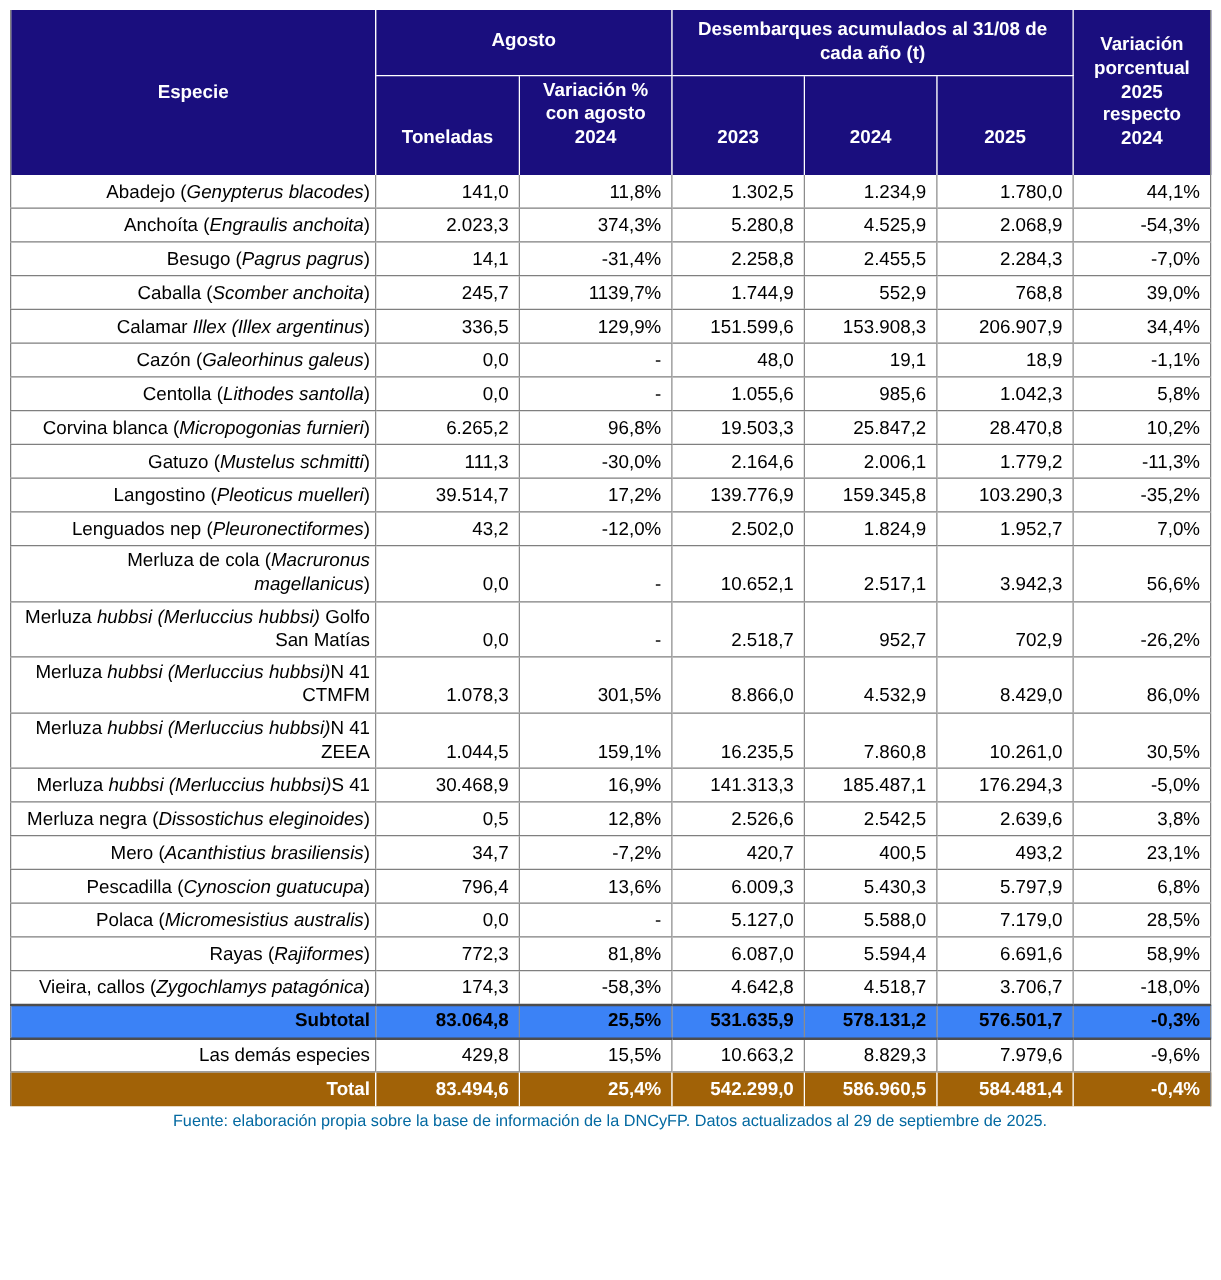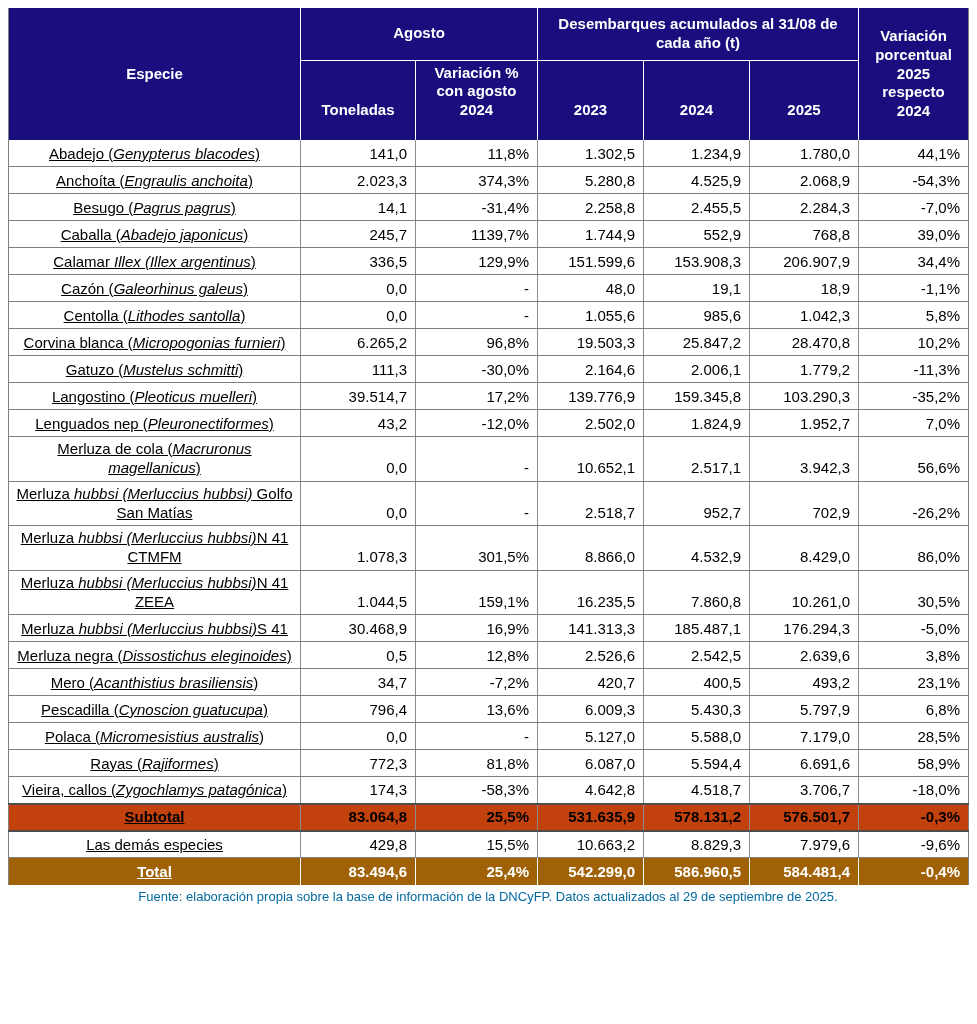--- a/index.html
+++ b/index.html
@@ -41,23 +41,23 @@
     vertical-align: bottom;
     border-bottom: 1.5px solid #7f7f7f;
     padding: 3px 4px;
     height: 27px;
   }
   tbody td.num {
     text-align: right;
     padding-right: 8px;
     border-left: 1px solid #8c8c8c;
   }
-  tbody td.species { text-align: center; text-decoration: underline; }
+  tbody td.species { text-align: right; }
   tr.row-subtotal td {
-    background: #c2410c;
+    background: #3b82f6;
     font-weight: bold;
     border-top: 2px solid #4d4d4d;
     border-bottom: 2px solid #4d4d4d;
   }
   tr.row-total td {
     background: #a16207;
     color: #ffffff;
     font-weight: bold;
     border-bottom: none;
     border-top: none;
@@ -128,21 +128,21 @@
       <tr class="row-normal">
         <td class="species"><span>Besugo (</span><i>Pagrus pagrus</i><span>)</span></td>
         <td class="num">14,1</td>
         <td class="num">-31,4%</td>
         <td class="num">2.258,8</td>
         <td class="num">2.455,5</td>
         <td class="num">2.284,3</td>
         <td class="num">-7,0%</td>
       </tr>
       <tr class="row-normal">
-        <td class="species"><span>Caballa (</span><i>Abadejo japonicus</i><span>)</span></td>
+        <td class="species"><span>Caballa (</span><i>Scomber anchoita</i><span>)</span></td>
         <td class="num">245,7</td>
         <td class="num">1139,7%</td>
         <td class="num">1.744,9</td>
         <td class="num">552,9</td>
         <td class="num">768,8</td>
         <td class="num">39,0%</td>
       </tr>
       <tr class="row-normal">
         <td class="species"><span>Calamar </span><i>Illex (Illex argentinus</i><span>)</span></td>
         <td class="num">336,5</td>

